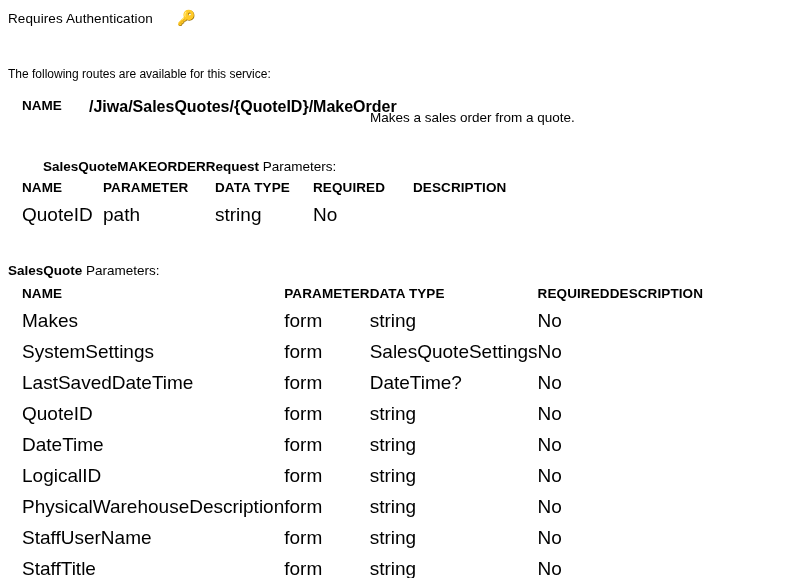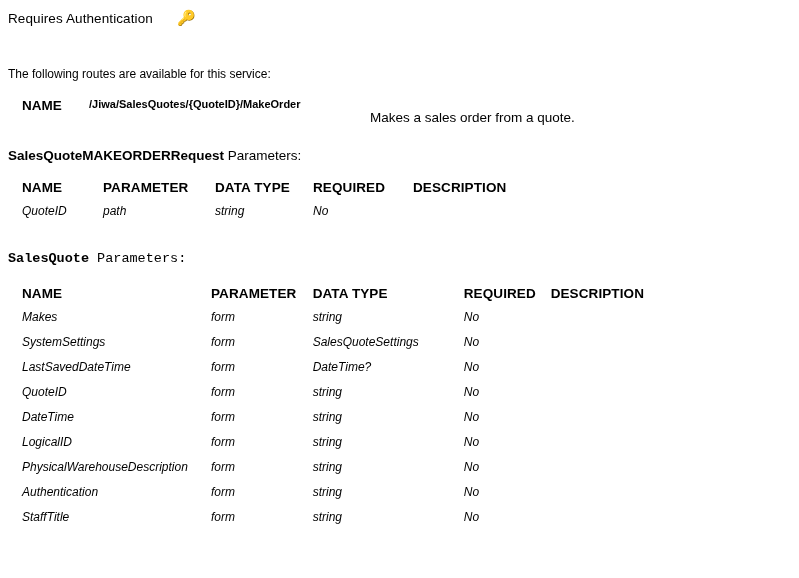--- a/index.html
+++ b/index.html
@@ -72,43 +72,43 @@
     left: 22px;
     top: 0;
     font-weight: bold;
     font-size: 13.5px;
   }
   .route-path {
     position: absolute;
     left: 89px;
     top: 0;
     font-weight: bold;
-    font-size: 11px;
+    font-size: 16px;
   }
   .route-desc {
     position: absolute;
     left: 370px;
     top: 0;
     font-weight: normal;
     font-size: 13.5px;
     margin-top: 12px;
   }
 
   
   .section-heading {
     position: absolute;
     left: 8px;
     font-size: 13.5px;
     white-space: nowrap;
     font-weight: normal;
   }
   .section-heading .strong { font-weight: bold; }
 
-  #heading-request { top: 148px; }
-  #heading-entity  { top: 251px; font-family: Liberation Mono, monospace; }
+  #heading-request { top: 159px; margin-left: 35px; }
+  #heading-entity  { top: 263px; }
 
   
   .param-table {
     position: absolute;
     left: 0;
     width: 644px;
     border-collapse: collapse;
     font-size: 13.5px;
   }
   #table-request { top: 179px; }
@@ -121,22 +121,21 @@
     white-space: nowrap;
     font-size: 13.5px;
     letter-spacing: 0.1px;
   }
   .param-table td {
     text-align: left;
     font-weight: normal;
     padding: 0 0 9px 0;
     white-space: nowrap;
     vertical-align: top;
-    font-size: 12px;
-    font-style: italic;
+    font-size: 19px;
   }
 
   
   #table-request .c-name  { padding-left: 22px;  width: 81px; }
   #table-request .c-param { padding-left: 0;     width: 112px; }
   #table-request .c-type  { padding-left: 0;     width: 98px; }
   #table-request .c-req   { padding-left: 0;     width: 100px; }
   #table-request .c-desc  { padding-left: 0; }
 
   
@@ -251,21 +250,21 @@
           <td class="c-desc"></td>
         </tr>
         <tr>
           <td class="c-name">PhysicalWarehouseDescription</td>
           <td class="c-param">form</td>
           <td class="c-type">string</td>
           <td class="c-req">No</td>
           <td class="c-desc"></td>
         </tr>
         <tr>
-          <td class="c-name">Authentication</td>
+          <td class="c-name">StaffUserName</td>
           <td class="c-param">form</td>
           <td class="c-type">string</td>
           <td class="c-req">No</td>
           <td class="c-desc"></td>
         </tr>
         <tr>
           <td class="c-name">StaffTitle</td>
           <td class="c-param">form</td>
           <td class="c-type">string</td>
           <td class="c-req">No</td>

